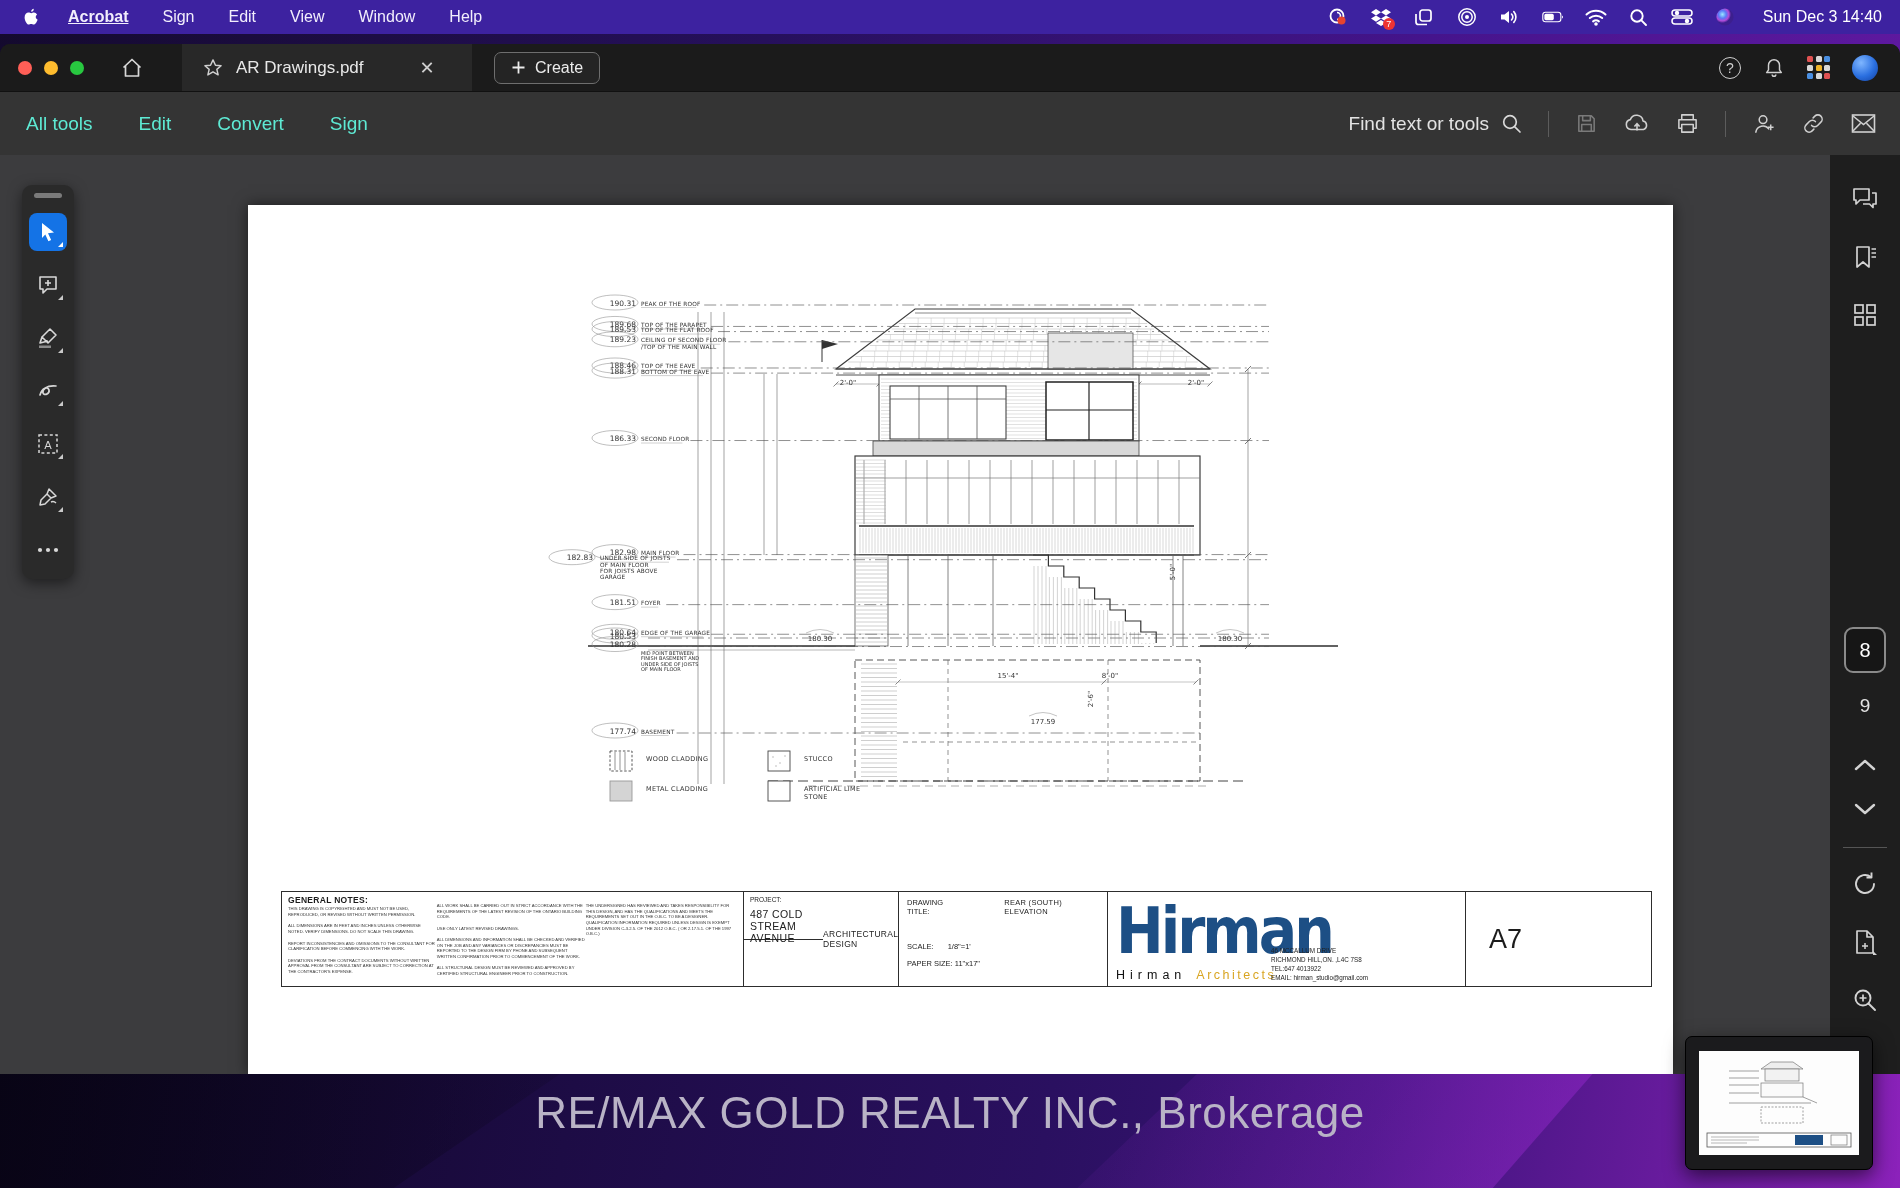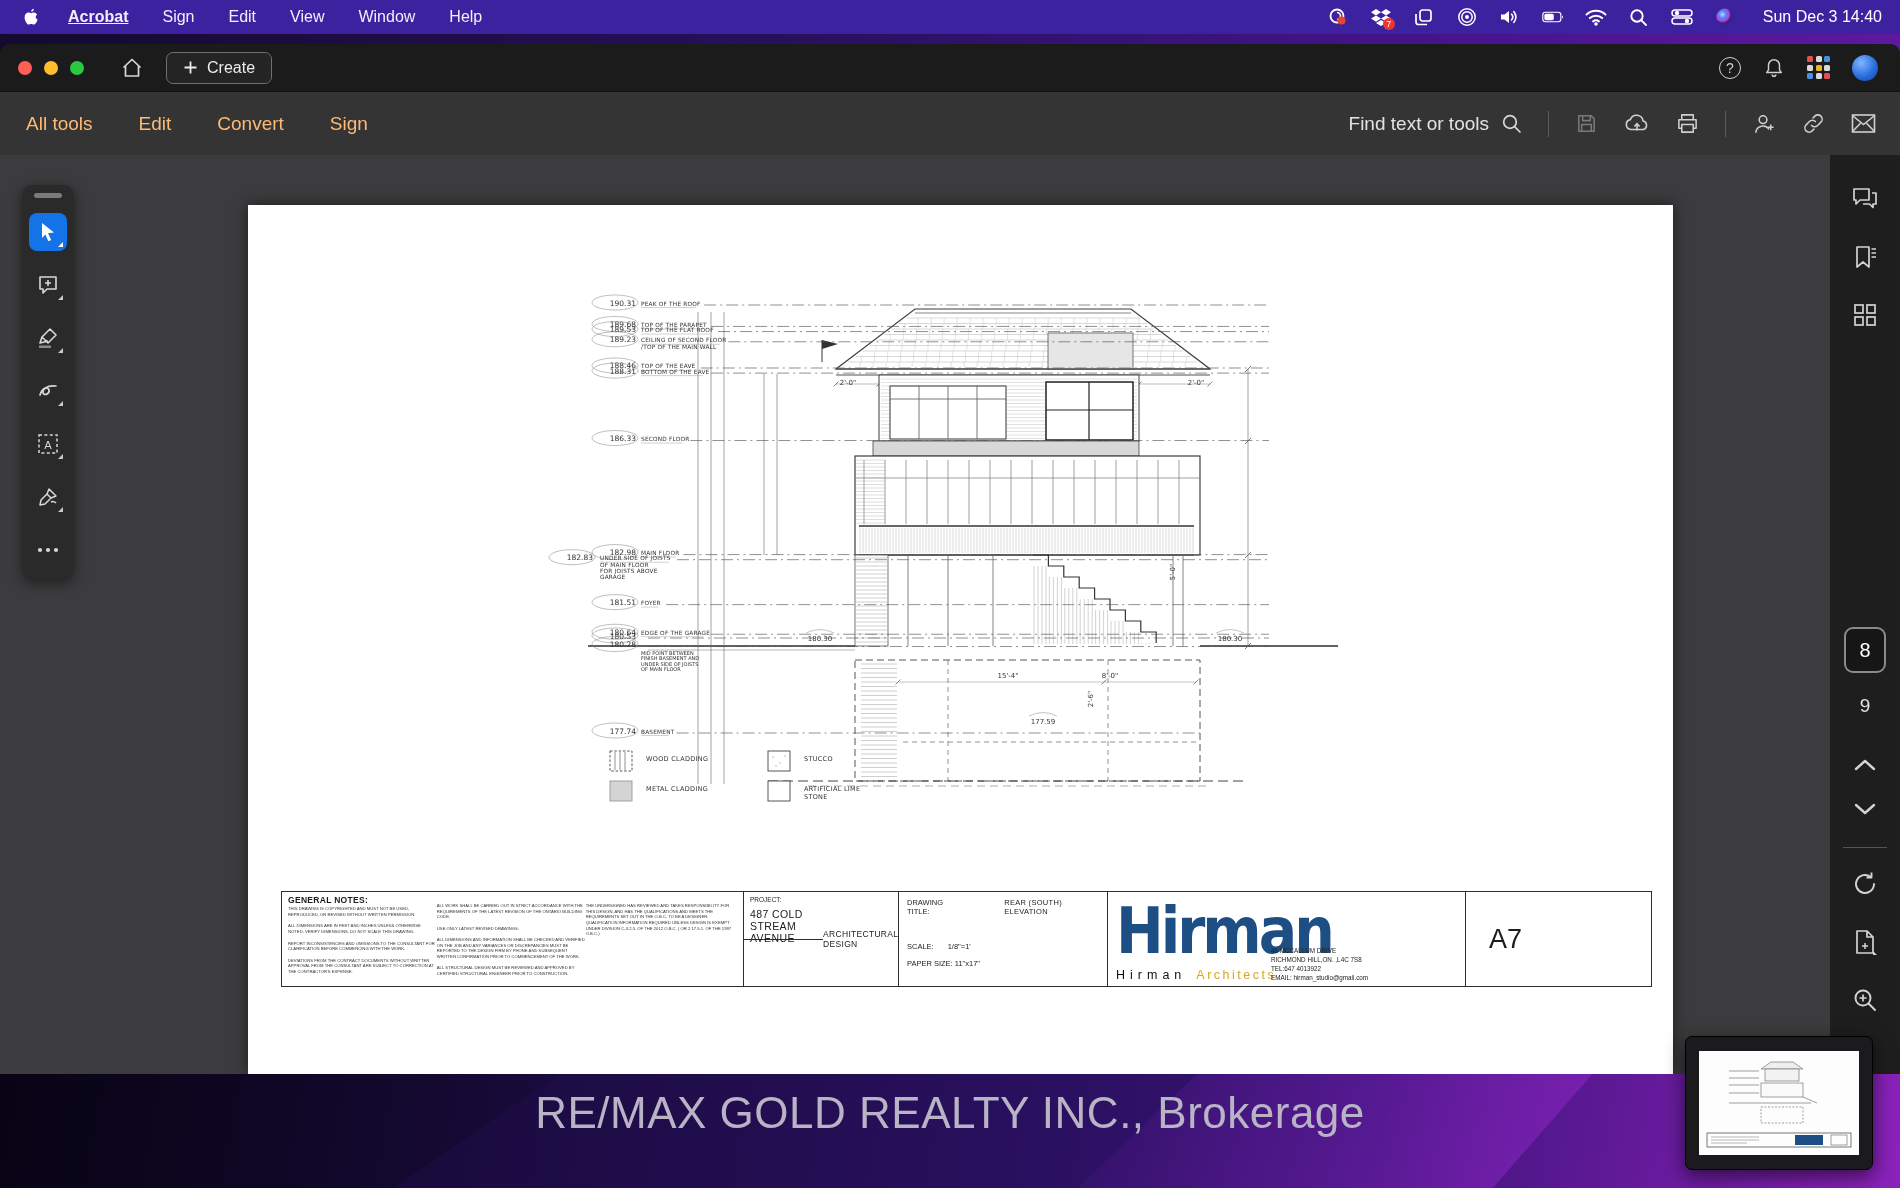--- a/index.html
+++ b/index.html
@@ -36,21 +36,21 @@
   .tb-right { position:absolute; right:22px; top:0; height:47px; display:flex; align-items:center; gap:22px; }
   .round-glyph { width:22px; height:22px; border:1.6px solid #cfcfcf; border-radius:50%;
     color:#cfcfcf; font-size:14px; display:flex; align-items:center; justify-content:center; }
   .avatar { width:26px; height:26px; border-radius:50%;
     background:radial-gradient(circle at 35% 30%, #7fb6ff 0%, #2a6fe0 55%, #123f9e 100%); }
   .appgrid { display:grid; grid-template-columns:repeat(3,6px); grid-auto-rows:6px; gap:2.5px; }
   .appgrid span { border-radius:1.5px; }
 
   .toolbar { position:relative; height:64px; background:#343434; display:flex; align-items:center;
     border-top:1px solid #111; }
-  .tool-menu { color:#fdba74; font-size:19px; margin-left:46px; }
+  .tool-menu { color:#5eead4; font-size:19px; margin-left:46px; }
   .tool-menu.first { margin-left:26px; }
   .tb-actions { position:absolute; right:24px; display:flex; align-items:center; gap:26px; height:64px; }
   .findrow { display:flex; align-items:center; gap:12px; color:#e3e3e3; font-size:19px; }
   .vdiv { width:1px; height:26px; background:#5c5c5c; }
   .dim { opacity:.45; }
 
   .mainarea { position:absolute; left:0; top:111px; width:1900px; height:919px; background:#3c3c3e; }
 
   
   .palette { position:absolute; left:22px; top:30px; width:52px; background:#2a2a2a;
@@ -229,20 +229,27 @@
     <div class="lights">
       <span class="light" style="background:#ff5f57"></span>
       <span class="light" style="background:#febc2e"></span>
       <span class="light" style="background:#28c840"></span>
     </div>
     <span class="home-btn">
       <svg width="24" height="24" viewBox="0 0 24 24">
           <path d="M3.5 11.5 12 3.5l8.5 8M5.5 10v10h13V10" fill="none" stroke="#d8d8d8" stroke-width="1.7" stroke-linejoin="round"></path>
         </svg>
     </span>
+    <div class="tab">
+      <svg width="22" height="22" viewBox="0 0 24 24">
+          <path d="M12 3.2 14.7 9l6.1.5-4.6 4 1.4 6-5.6-3.3L6.4 19.5l1.4-6-4.6-4L9.3 9z" fill="none" stroke="#cfcfcf" stroke-width="1.6" stroke-linejoin="round"></path>
+        </svg>
+      <span class="tab-title">AR Drawings.pdf</span>
+      <span class="tab-close">✕</span>
+    </div>
     <div class="create-btn">
       <svg width="15" height="15" viewBox="0 0 15 15">
           <path d="M7.5 1.5v12M1.5 7.5h12" stroke="#ececec" stroke-width="1.8"></path>
         </svg>
       <span>Create</span>
     </div>
     <div class="tb-right">
       <span class="round-glyph">?</span>
       <span>
         <svg width="22" height="22" viewBox="0 0 24 24">

